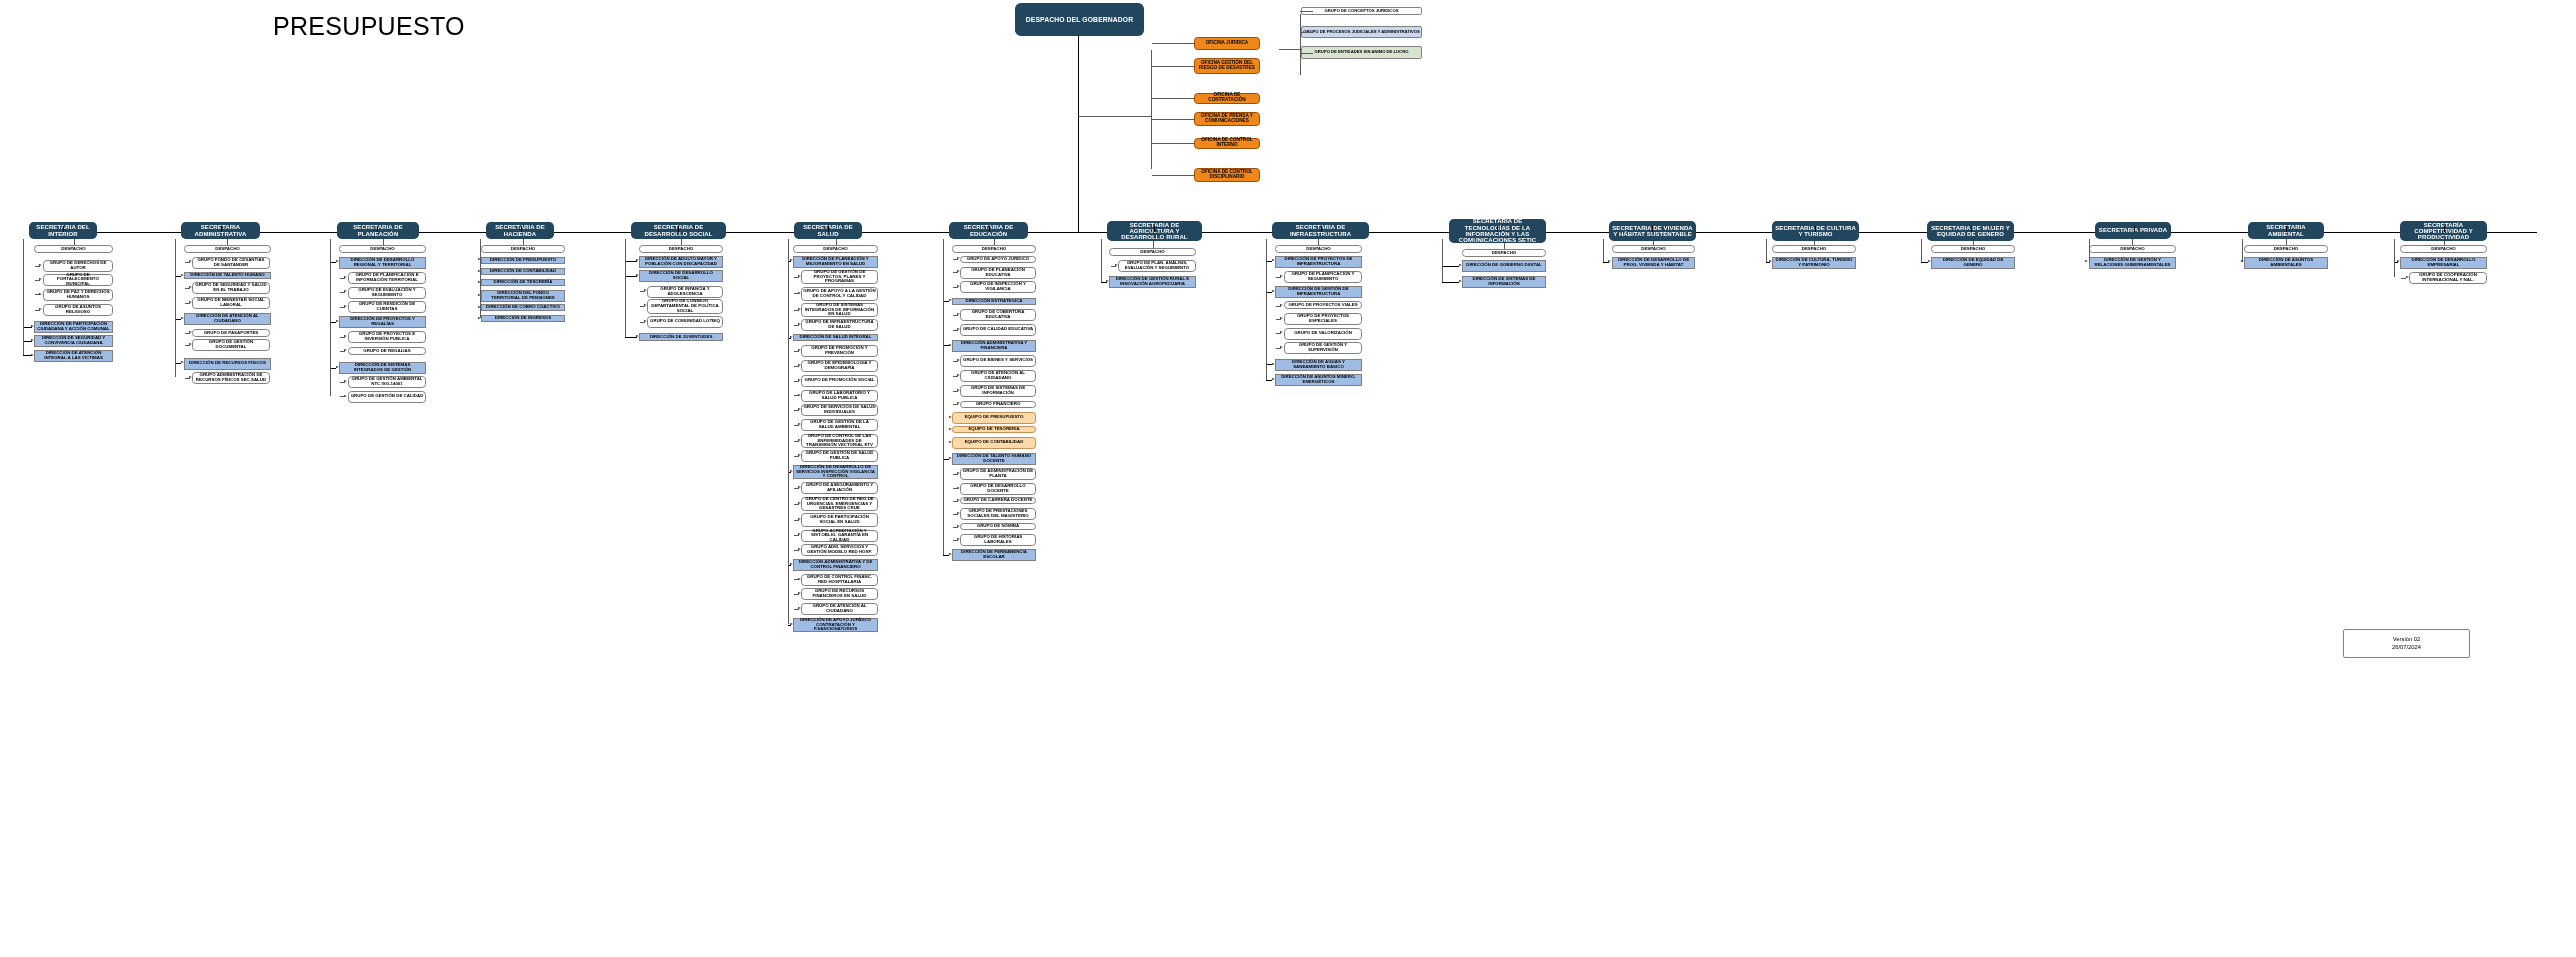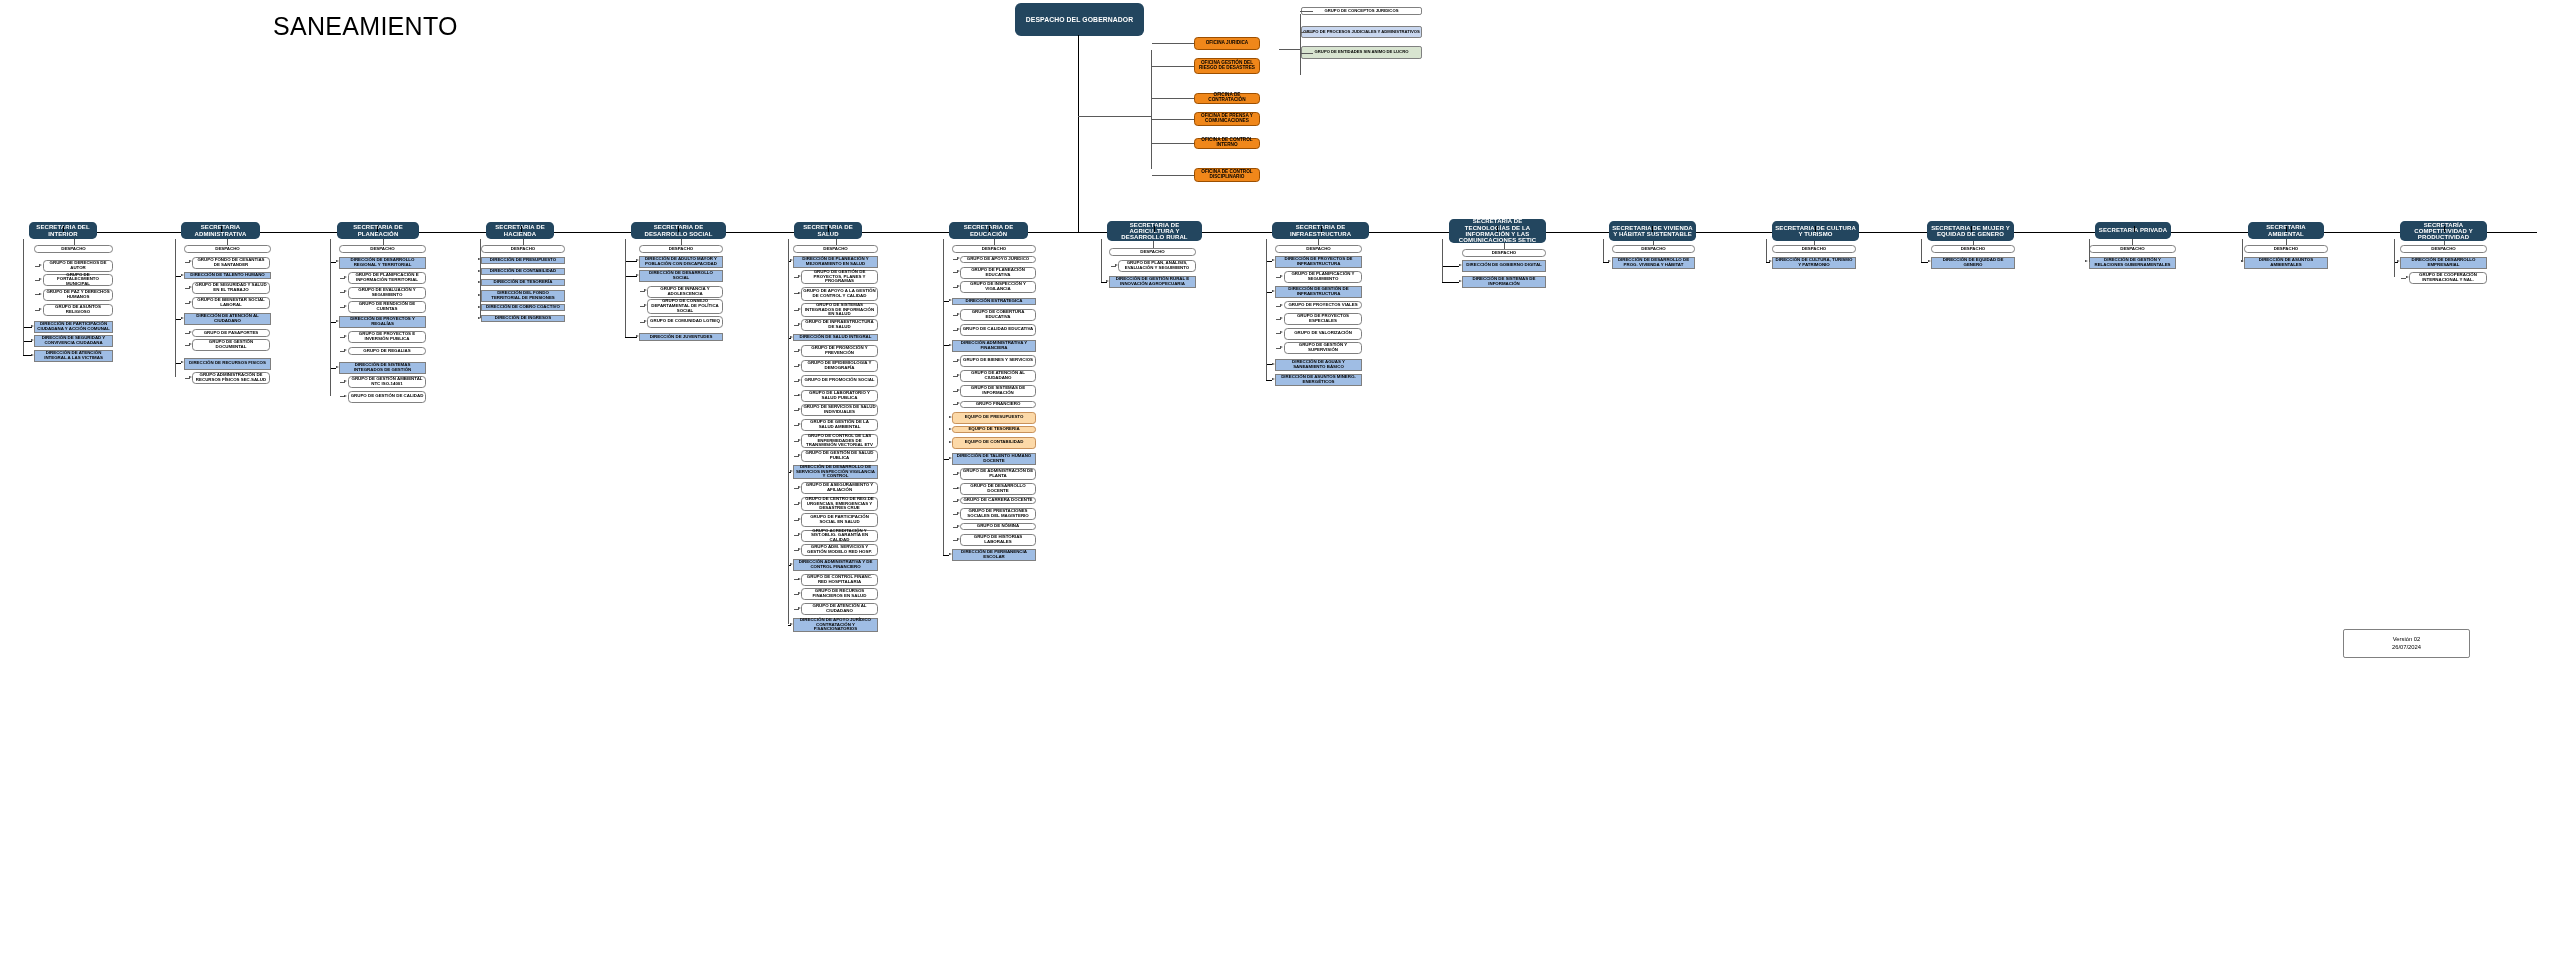--- a/index.html
+++ b/index.html
@@ -71,21 +71,21 @@
     position:absolute;background:#ffffff;border:0.7px solid #808080;border-radius:2.1px;
     display:flex;flex-direction:column;align-items:center;justify-content:center;
     font-size:5.8px;color:#000;line-height:1.35;
   }
 </style>
 </head>
 <body>
 
 <div class="canvas">
 
-  <div class="doc-title">SANEAMIENTO</div>
+  <div class="doc-title">PRESUPUESTO</div>
 
   <div class="node nv root" style="left:1015px;top:2.6px;width:129px;height:33px;">
     <span>DESPACHO DEL GOBERNADOR</span>
   </div>
 
   <div class="ln vl dark" style="left:1078px;top:35px;width:1.1px;height:197px;"></div>
 
   <div class="ln hl" style="left:1078px;top:116px;width:73px;height:0.8px;"></div>
   <div class="ln vl" style="left:1151px;top:50px;width:0.8px;height:119px;"></div>
 

